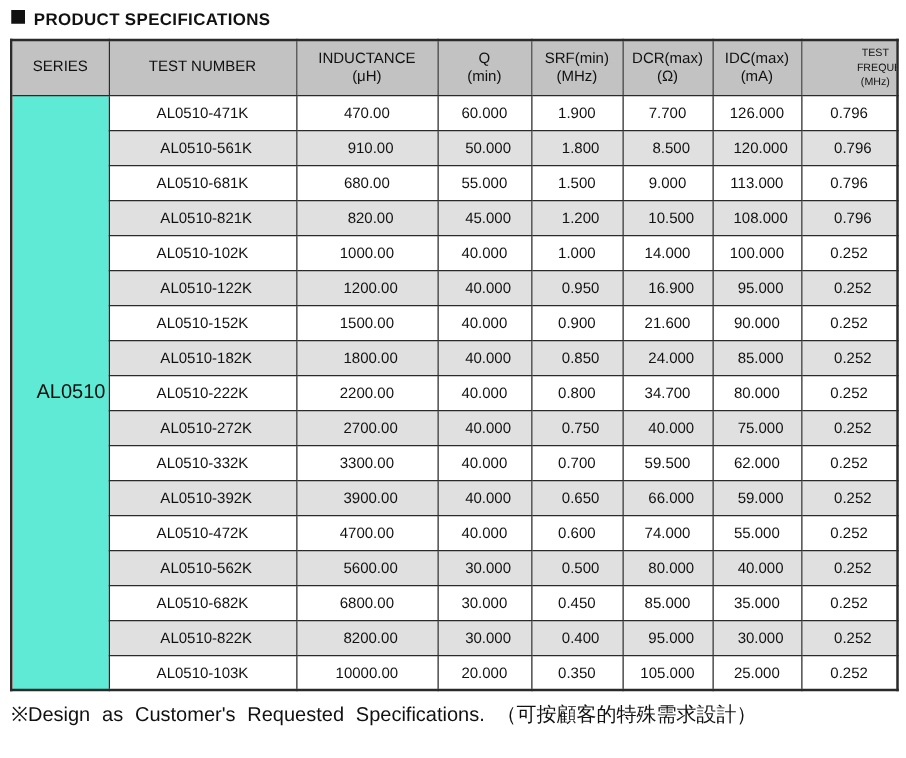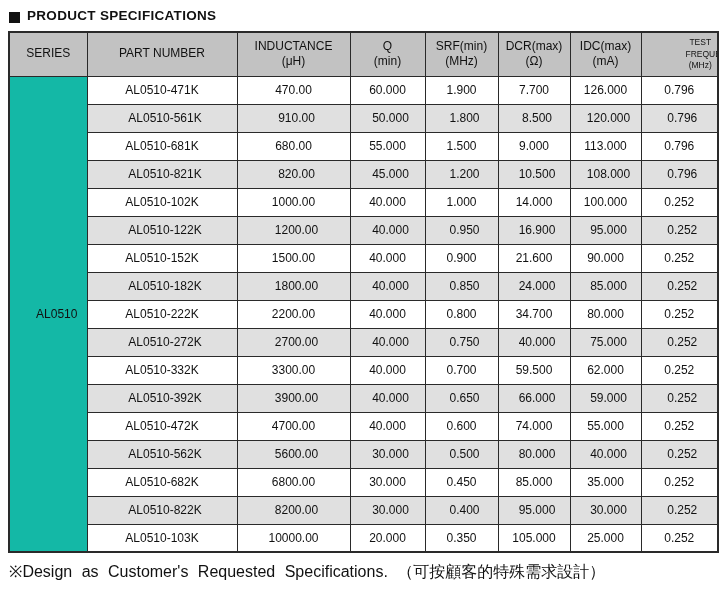--- a/index.html
+++ b/index.html
@@ -18,21 +18,21 @@
     color: var(--text);
   }
   .page {
     width: 725px;
     height: 606px;
     padding: 6px 8px 0 8px;
     background: var(--page-bg);
   }
   .title-row {
     display: flex;
-    align-items: flex-end;
+    align-items: flex-start;
     gap: 7px;
     margin: 2px 0 8px 1px;
   }
   .bullet {
     width: 11px;
     height: 11px;
     background: #111;
     flex: 0 0 auto;
   }
   .title-text {
@@ -69,23 +69,23 @@
   .spec-table tbody td {
     height: 28px;
     font-size: 12px;
     background: #fff;
   }
   .spec-table tbody tr.stripe td {
     background: var(--stripe-bg);
     padding-left: 8px;
   }
   .spec-table th.series-cell {
-    background: #14b8a6;
+    background: #5eead4;
     font-weight: normal;
-    font-size: 12px;
+    font-size: 16px;
     padding-left: 19px;
   }
   .footnote {
     margin: 7px 0 0 1px;
     font-size: 16px;
     word-spacing: 5px;
     white-space: nowrap;
   }
 </style>
 </head>
@@ -107,21 +107,21 @@
         <col style="width: 72px;">
         <col style="width: 71px;">
         <col style="width: 77px;">
       </colgroup>
     <thead>
       <tr id="header-row">
           <th>
             <div>SERIES</div>
           </th>
           <th>
-            <div>PART NUMBER</div>
+            <div>TEST NUMBER</div>
           </th>
           <th>
             <div>INDUCTANCE</div>
             <div>(μH)</div>
           </th>
           <th>
             <div>Q</div>
             <div>(min)</div>
           </th>
           <th>

